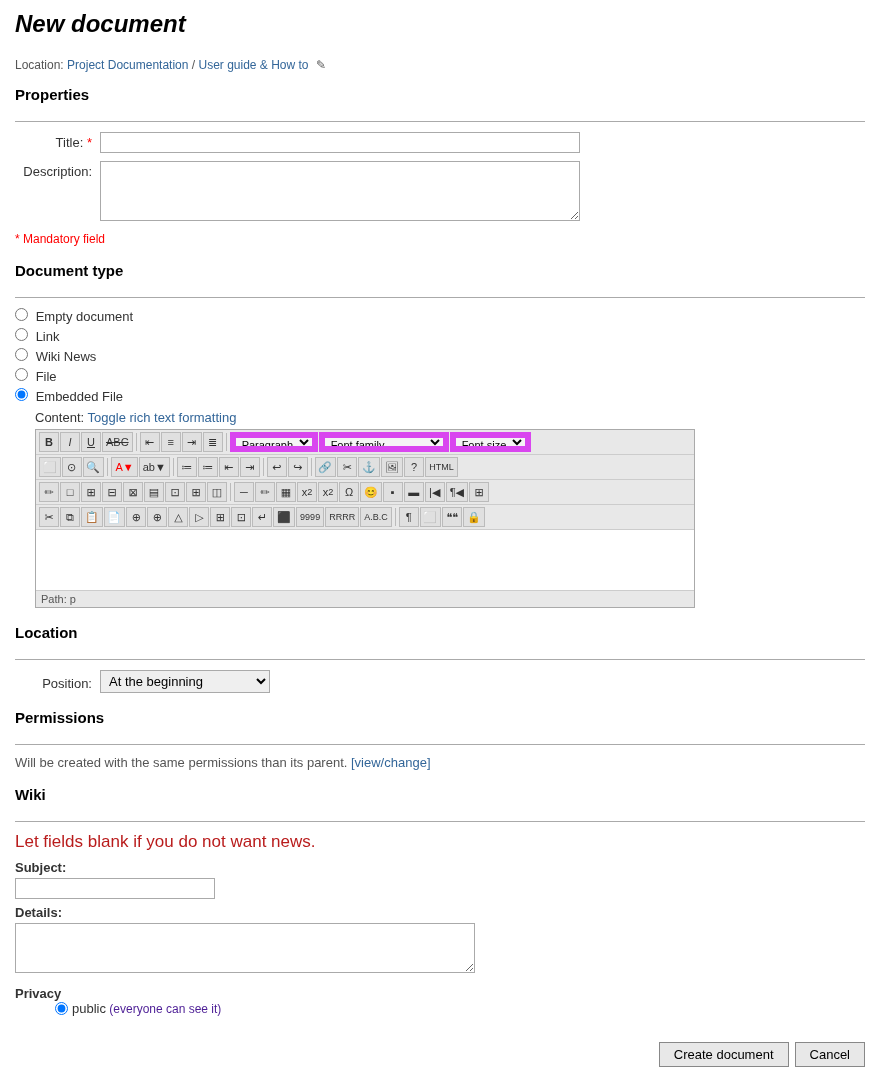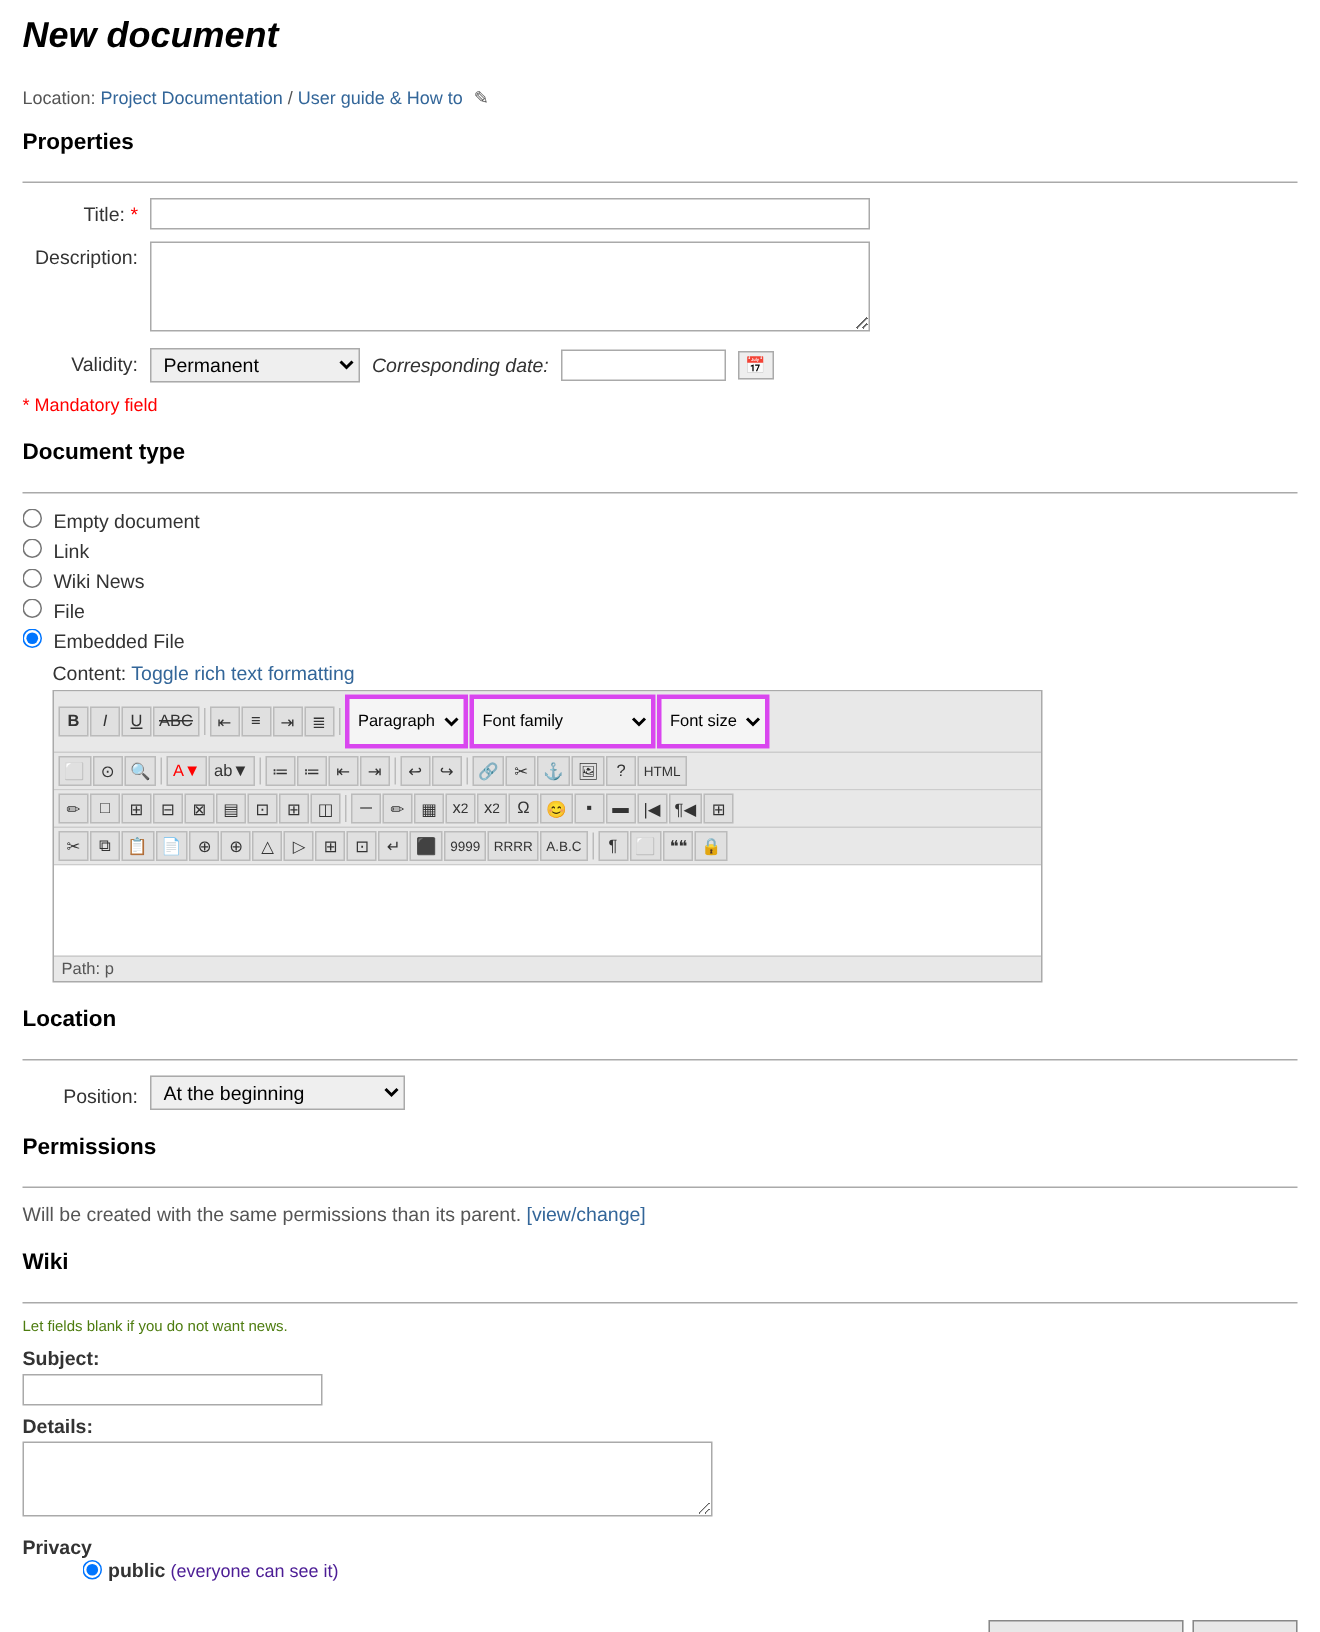--- a/index.html
+++ b/index.html
@@ -135,23 +135,23 @@
       min-width: 20px;
       height: 20px;
       color: #333;
     }
     .tb-btn.bold { font-weight: bold; }
     .tb-btn.italic { font-style: italic; }
     .tb-btn.underline { text-decoration: underline; }
     .tb-btn.strikethrough { text-decoration: line-through; }
     .tb-select {
       font-size: 11px;
-      border: 3px solid #d946ef;
+      border: 6px solid #d946ef;
       background: #f5f5f5;
-      height: 36px;
+      height: 20px;
       padding: 0 2px;
     }
     .tb-separator {
       width: 1px;
       height: 18px;
       background: #bbb;
       margin: 0 2px;
     }
     .editor-content {
       min-height: 60px;
@@ -171,21 +171,21 @@
       font-size: 13px;
       border: 1px solid #aaa;
       width: 170px;
     }
     .permissions-text {
       font-size: 13px;
       color: #555;
       margin-bottom: 10px;
     }
     .permissions-text a { color: #336699; text-decoration: none; }
-    .news-hint { font-size: 10px; color: #4d7c0f; margin-bottom: 8px; }
+    .news-hint { font-size: 17px; color: #b91c1c; margin-bottom: 8px; }
     .news-label {
       font-size: 13px;
       font-weight: bold;
       color: #333;
       margin-bottom: 3px;
     }
     .news-input input {
       border: 1px solid #aaa;
       padding: 2px 4px;
       font-size: 13px;
@@ -206,21 +206,21 @@
       margin-right: 8px;
     }
     .privacy-option {
       display: flex;
       align-items: center;
       margin-bottom: 3px;
       margin-left: 40px;
       font-size: 13px;
     }
     .privacy-option input { margin-right: 4px; }
-    .privacy-option strong { font-weight: bold; }
+    .privacy-option strong { font-weight: normal; }
     .privacy-option .hint { color: #4c1d95; font-size: 12px; }
     .footer-buttons {
       display: flex;
       justify-content: flex-end;
       gap: 6px;
       margin-top: 16px;
       padding-top: 10px;
     }
     .footer-buttons button {
       padding: 4px 14px;
@@ -257,32 +257,20 @@
     </div>
   </div>
 
   <div class="form-row">
     <div class="form-label">Description:</div>
     <div class="form-input">
       <textarea style=""></textarea>
     </div>
   </div>
 
-  <div class="form-row">
-    <div class="form-label">Validity:</div>
-    <div class="validity-row">
-      <select>
-        <option>Permanent</option>
-        <option>Temporary</option>
-      </select>
-      <span class="corr-label">Corresponding date:</span>
-      <input type="text" class="date-input" style="">
-      <button class="calendar-btn">📅</button>
-    </div>
-  </div>
 
   <div class="mandatory-note">* Mandatory field</div>
 </div>
 
 <div class="section">
   <div class="section-header">Document type</div>
 
   <div class="doc-type-options">
     <label>
       <input type="radio" name="doctype" style="">

